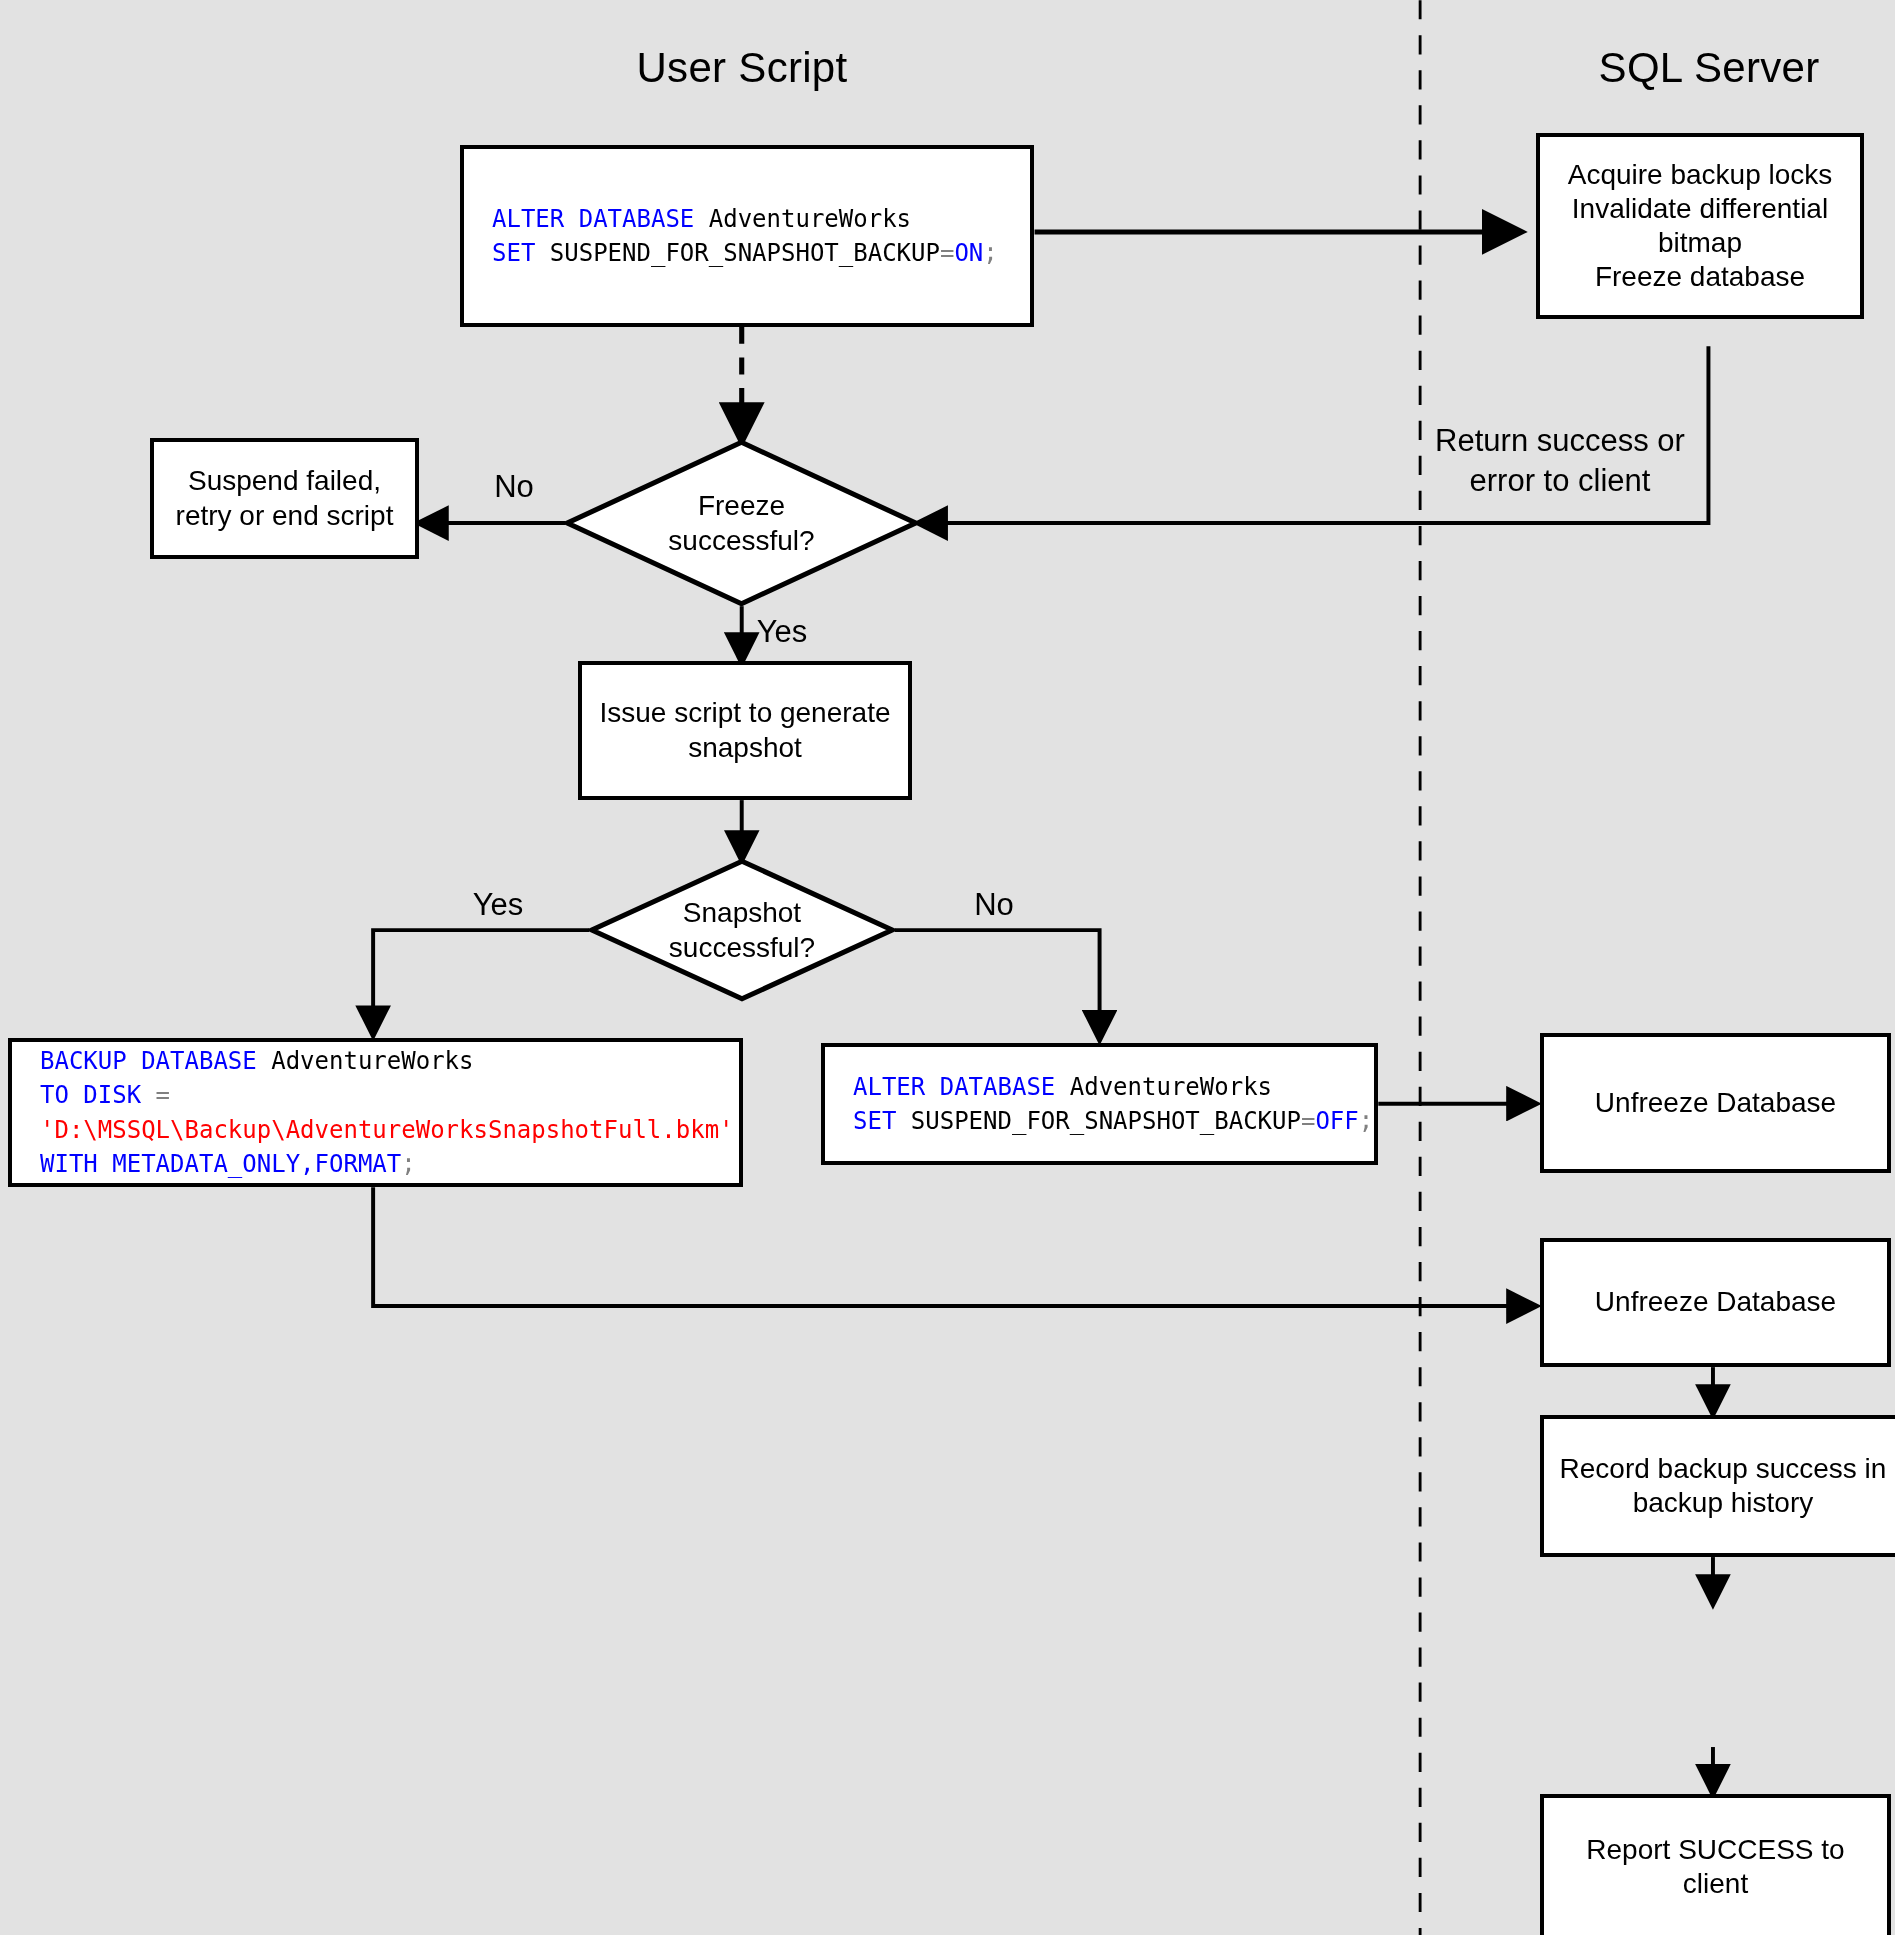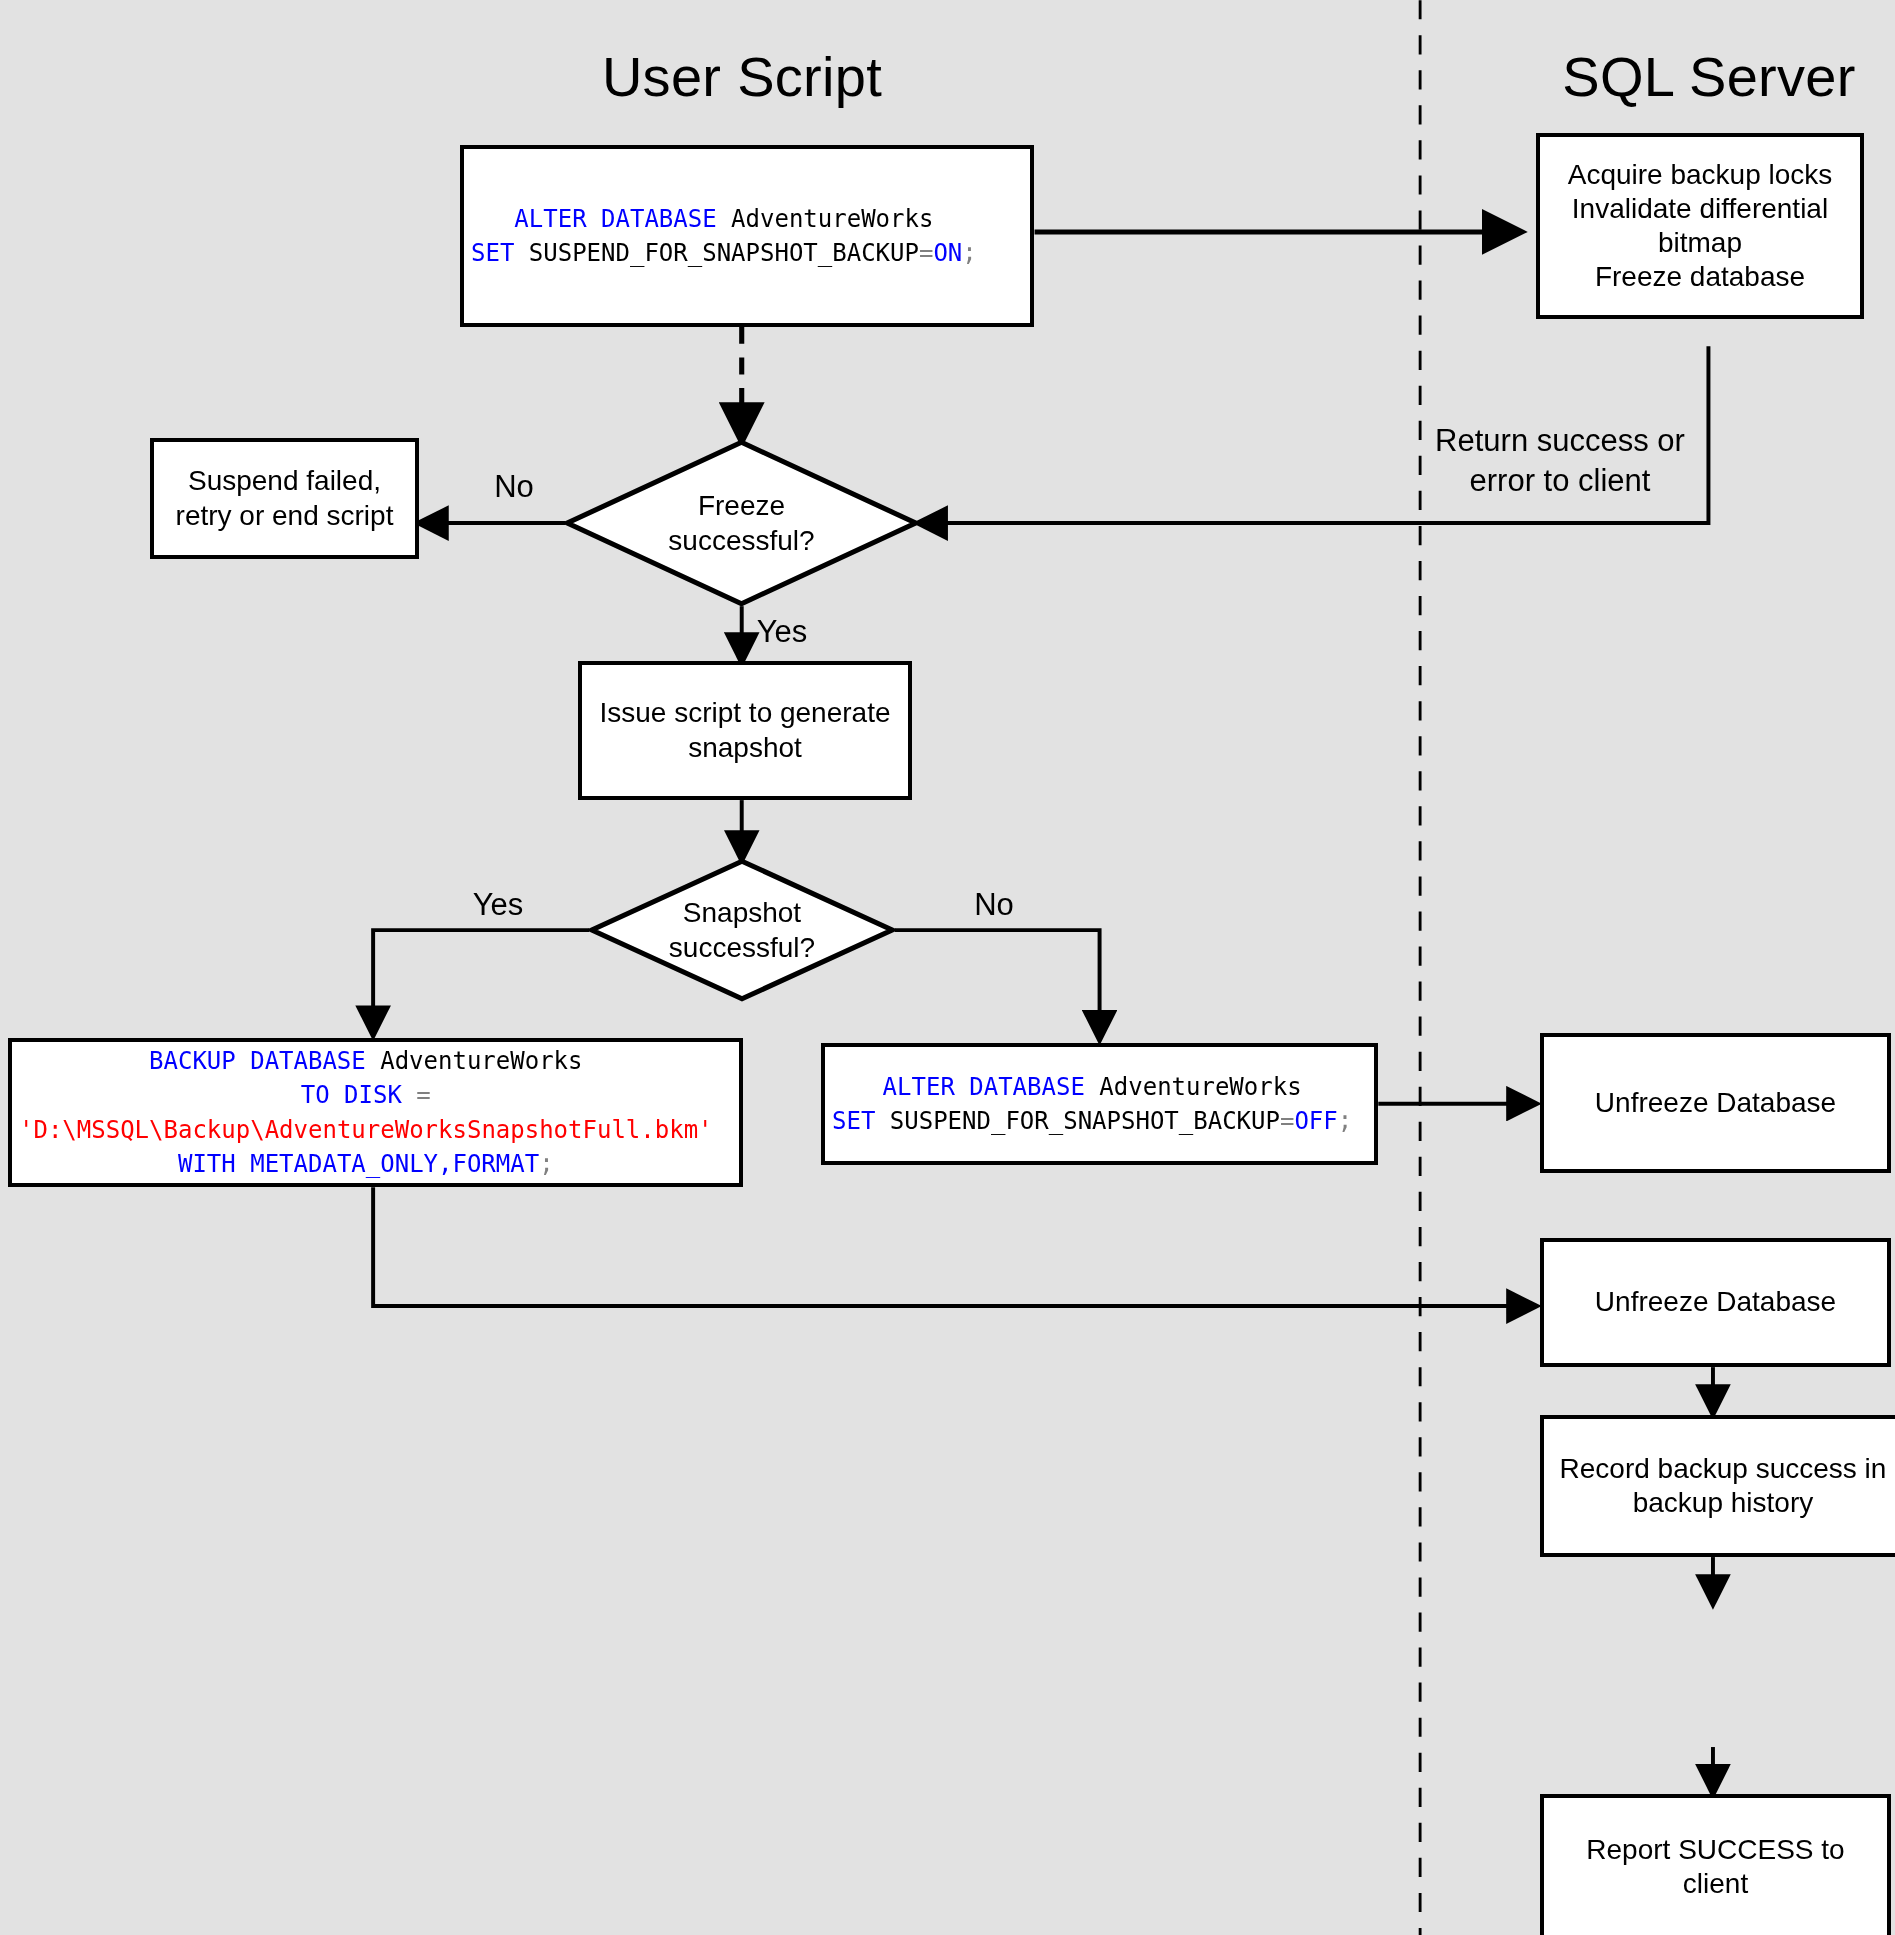--- a/index.html
+++ b/index.html
@@ -1,26 +1,26 @@
 <!DOCTYPE html>
 <html style="font-size:9px"><head>
 <meta charset="utf-8">
 <style>
   html,body{margin:0;padding:0;background:#e2e2e2;}
   body{font-family:"Liberation Sans", sans-serif;}
   #stage{position:relative;width:1895px;height:1936px;background:#e2e2e2;overflow:hidden;}
   svg#wires{position:absolute;left:0;top:0;width:1895px;height:1936px;}
-  .lane-title{position:absolute;font-size:56px;color:#000;text-align:center;white-space:nowrap;
+  .lane-title{position:absolute;font-size:42px;color:#000;text-align:center;white-space:nowrap;
               transform:translateX(-50%);letter-spacing:0.3px;}
   .node{position:absolute;background:#ffffff;border:4px solid #000;box-sizing:border-box;
         display:flex;align-items:center;justify-content:center;text-align:center;}
   .node .txt{font-size:28px;line-height:1.22;color:#000;padding:0 10.2px;}
   .code{justify-content:flex-start;align-items:center;}
   .code pre{margin:0;font-family:"DejaVu Sans Mono", monospace;font-size:24px;line-height:1.42;
-            white-space:pre;color:#000;padding-left:7px;text-align:center;}
+            white-space:pre;color:#000;padding-left:28px;text-align:left;}
   .kw{color:#0000ff;}
   .str{color:#ff0000;}
   .op{color:#808080;}
   .semi{color:#808080;}
   .diamond{position:absolute;}
   .diamond svg{position:absolute;left:0;top:0;overflow:visible;}
   .diamond .dlabel{position:absolute;left:0;top:0;width:100%;height:100%;
         display:flex;align-items:center;justify-content:center;text-align:center;
         font-size:28px;line-height:1.25;color:#000;pointer-events:none;}
   .edge-label{position:absolute;font-size:31px;color:#000;white-space:nowrap;transform:translate(-50%,-50%);}

